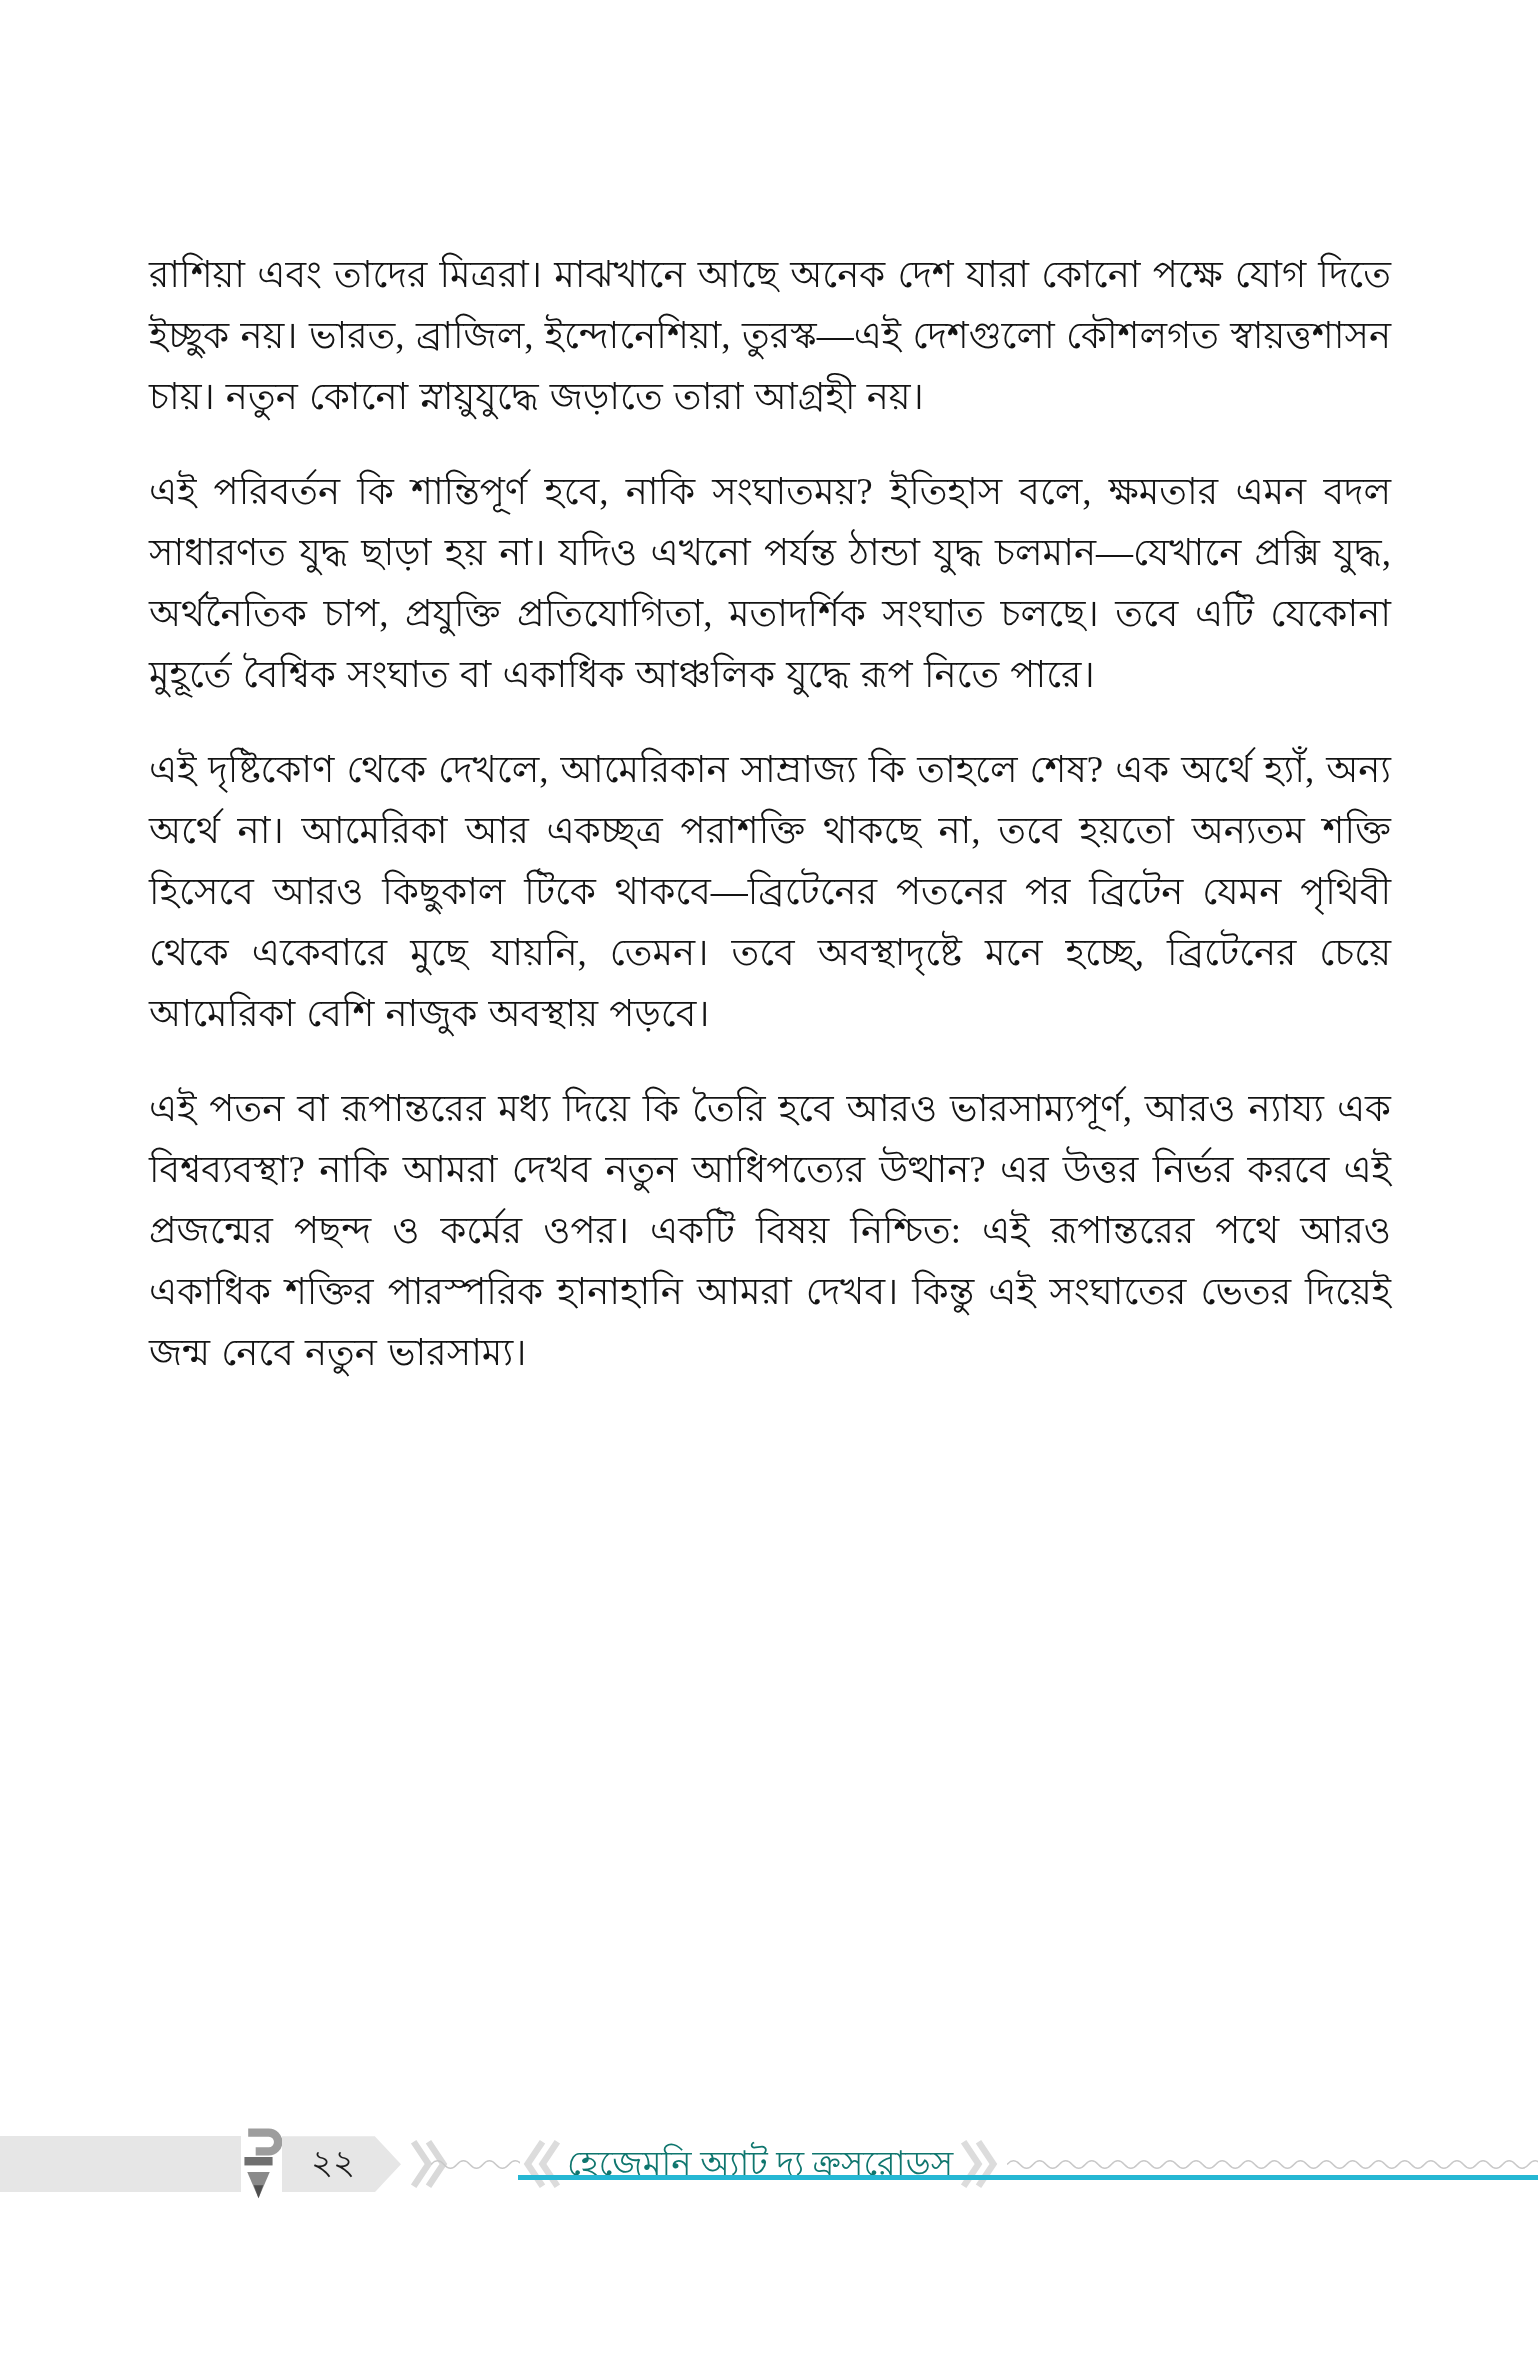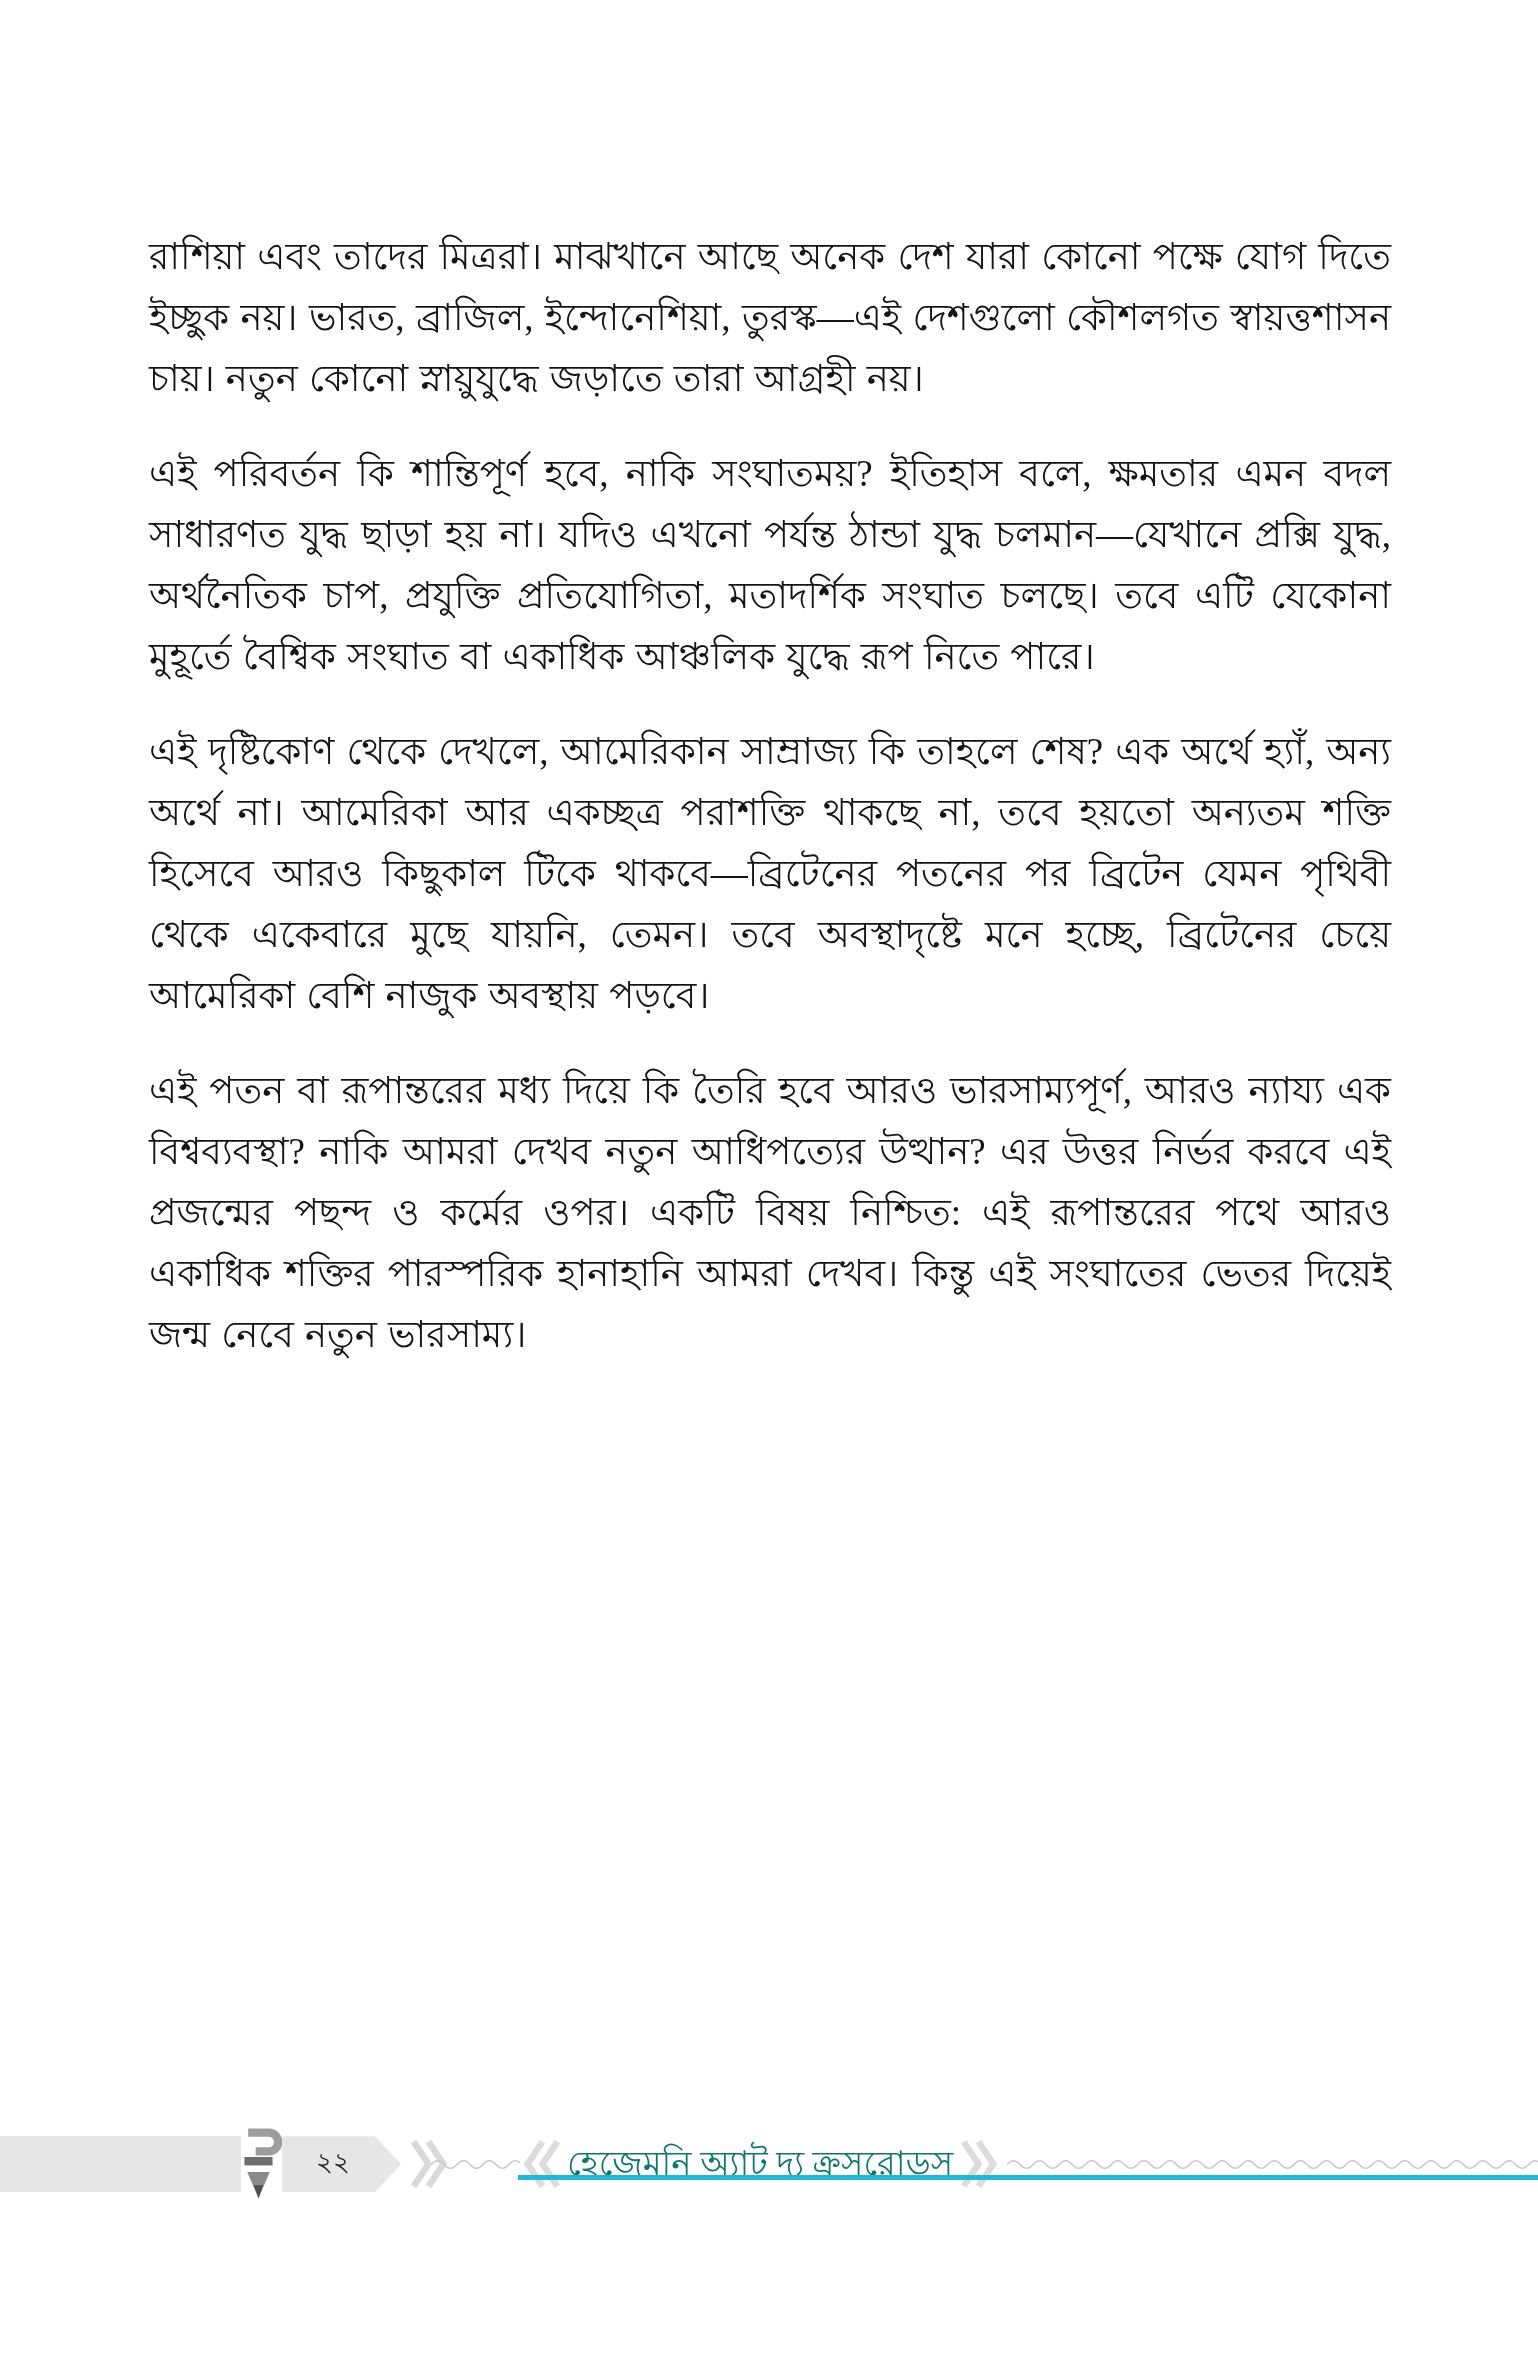--- a/index.html
+++ b/index.html
@@ -8,21 +8,21 @@
     width:1538px;
     height:2377px;
     background:#ffffff;
     overflow:hidden;
     font-family:"Liberation Serif","DejaVu Serif",serif;
   }
   
   .text-block{
     position:absolute;
     left:149px;
-    top:226px;
+    top:244px;
     width:1242px;
     color:#141414;
   }
   .text-block p{
     margin:0 0 34px 0;
     font-size:37px;
     line-height:61px;
     text-align:justify;
     text-align-last:left;
     word-spacing:1.9px;
@@ -46,21 +46,21 @@
   }
   .pagenum-box{
     position:absolute;
     left:282px; top:9.3px;
     width:119px; height:56px;
     background:#e6e6e6;
     clip-path:polygon(0 0, 78% 0, 100% 50%, 78% 100%, 0 100%);
     display:flex; align-items:center; justify-content:center;
   }
   .pagenum-box span{
-    font-size:26px;
+    font-size:34px;
     color:#1c1c1c;
     padding-right:17px;
     text-align:right;
   }
   .dbl-chev{
     position:absolute;
     top:11.2px;
     width:41px; height:52px;
   }
   .chev-after-num{ left:408px; }

